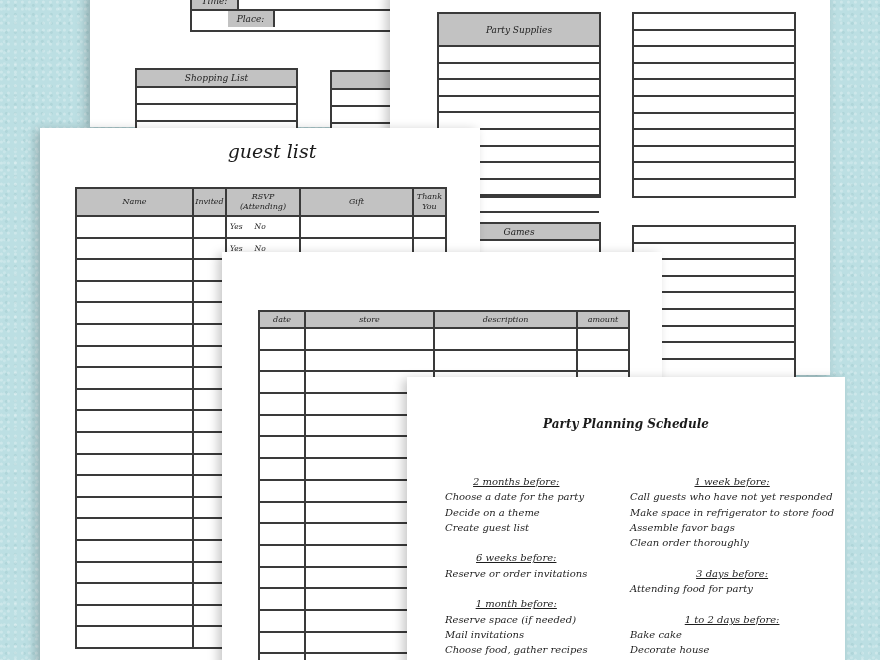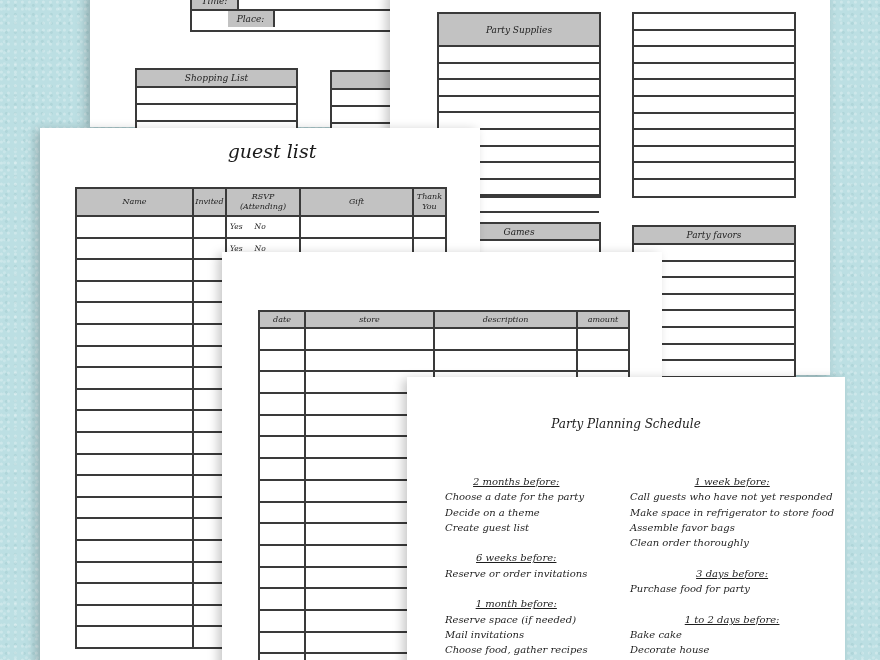--- a/index.html
+++ b/index.html
@@ -93,21 +93,20 @@
         <div class="line" style="height: 16.6px;"></div>
         <div class="line" style="height: 16.6px;"></div>
         <div class="line" style="height: 16.6px;"></div>
         <div class="line" style="height: 16.6px;"></div>
       </div>
   </div>
   <div class="tbl" style="left:47px; top:232px; width:164px; height:60px;">
     <div class="hdr" style="height:17px;">Games</div>
   </div>
   <div class="tbl" style="left:242px; top:235px; width:164px; height:160px;">
-    <div class="hdr" style="height:18px;">Party favors</div>
     <div id="pf-rows">
         <div class="line" style="height: 16.6px;"></div>
         <div class="line" style="height: 16.6px;"></div>
         <div class="line" style="height: 16.6px;"></div>
         <div class="line" style="height: 16.6px;"></div>
         <div class="line" style="height: 16.6px;"></div>
         <div class="line" style="height: 16.6px;"></div>
         <div class="line" style="height: 16.6px;"></div>
         <div class="line" style="height: 16.6px;"></div>
       </div>
@@ -389,21 +388,21 @@
           <td></td>
           <td></td>
           <td></td>
           <td></td>
         </tr>
       </tbody>
   </table>
 </div>
 
 <div class="page" style="left:407px; top:377px; width:438px; height:300px;">
-  <div class="title" style="left:0; width:438px; top:40px; font-size:12px;">Party Planning Schedule</div>
+  <div class="title" style="left:0; width:438px; top:40px; font-size:12px;font-weight:bold;">Party Planning Schedule</div>
   <div class="sched-col" id="sched-left" style="left:38px; top:97px;">
       <div class="head">2 months before:</div>
       <div>Choose a date for the party</div>
       <div>Decide on a theme</div>
       <div>Create guest list</div>
       <div class="gap"></div>
       <div class="head">6 weeks before:</div>
       <div>Reserve or order invitations</div>
       <div class="gap"></div>
       <div class="head">1 month before:</div>
@@ -412,19 +411,19 @@
       <div>Choose food, gather recipes</div>
     </div>
   <div class="sched-col" id="sched-right" style="left:223px; top:97px;">
       <div class="head">1 week before:</div>
       <div>Call guests who have not yet responded</div>
       <div>Make space in refrigerator to store food</div>
       <div>Assemble favor bags</div>
       <div>Clean order thoroughly</div>
       <div class="gap"></div>
       <div class="head">3 days before:</div>
-      <div>Purchase food for party</div>
+      <div>Attending food for party</div>
       <div class="gap"></div>
       <div class="head">1 to 2 days before:</div>
       <div>Bake cake</div>
       <div>Decorate house</div>
     </div>
 </div>
 
 </body></html>

